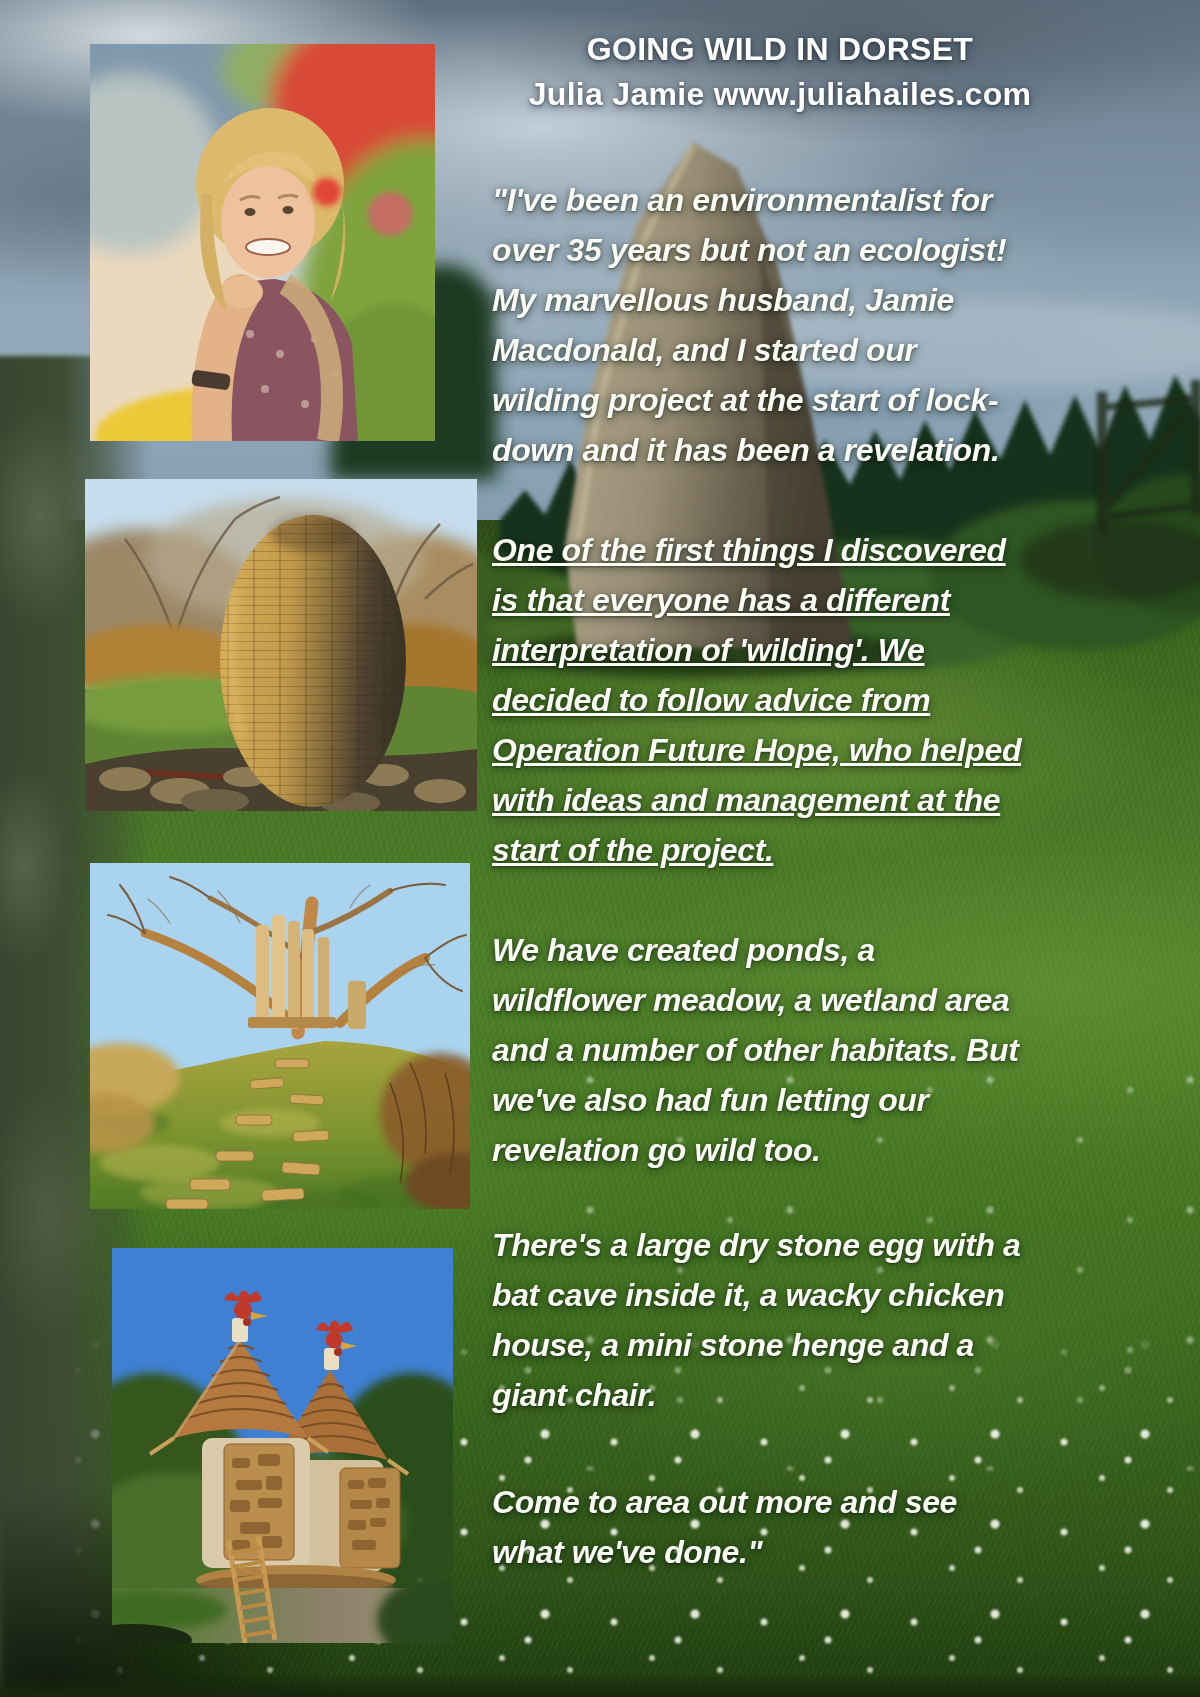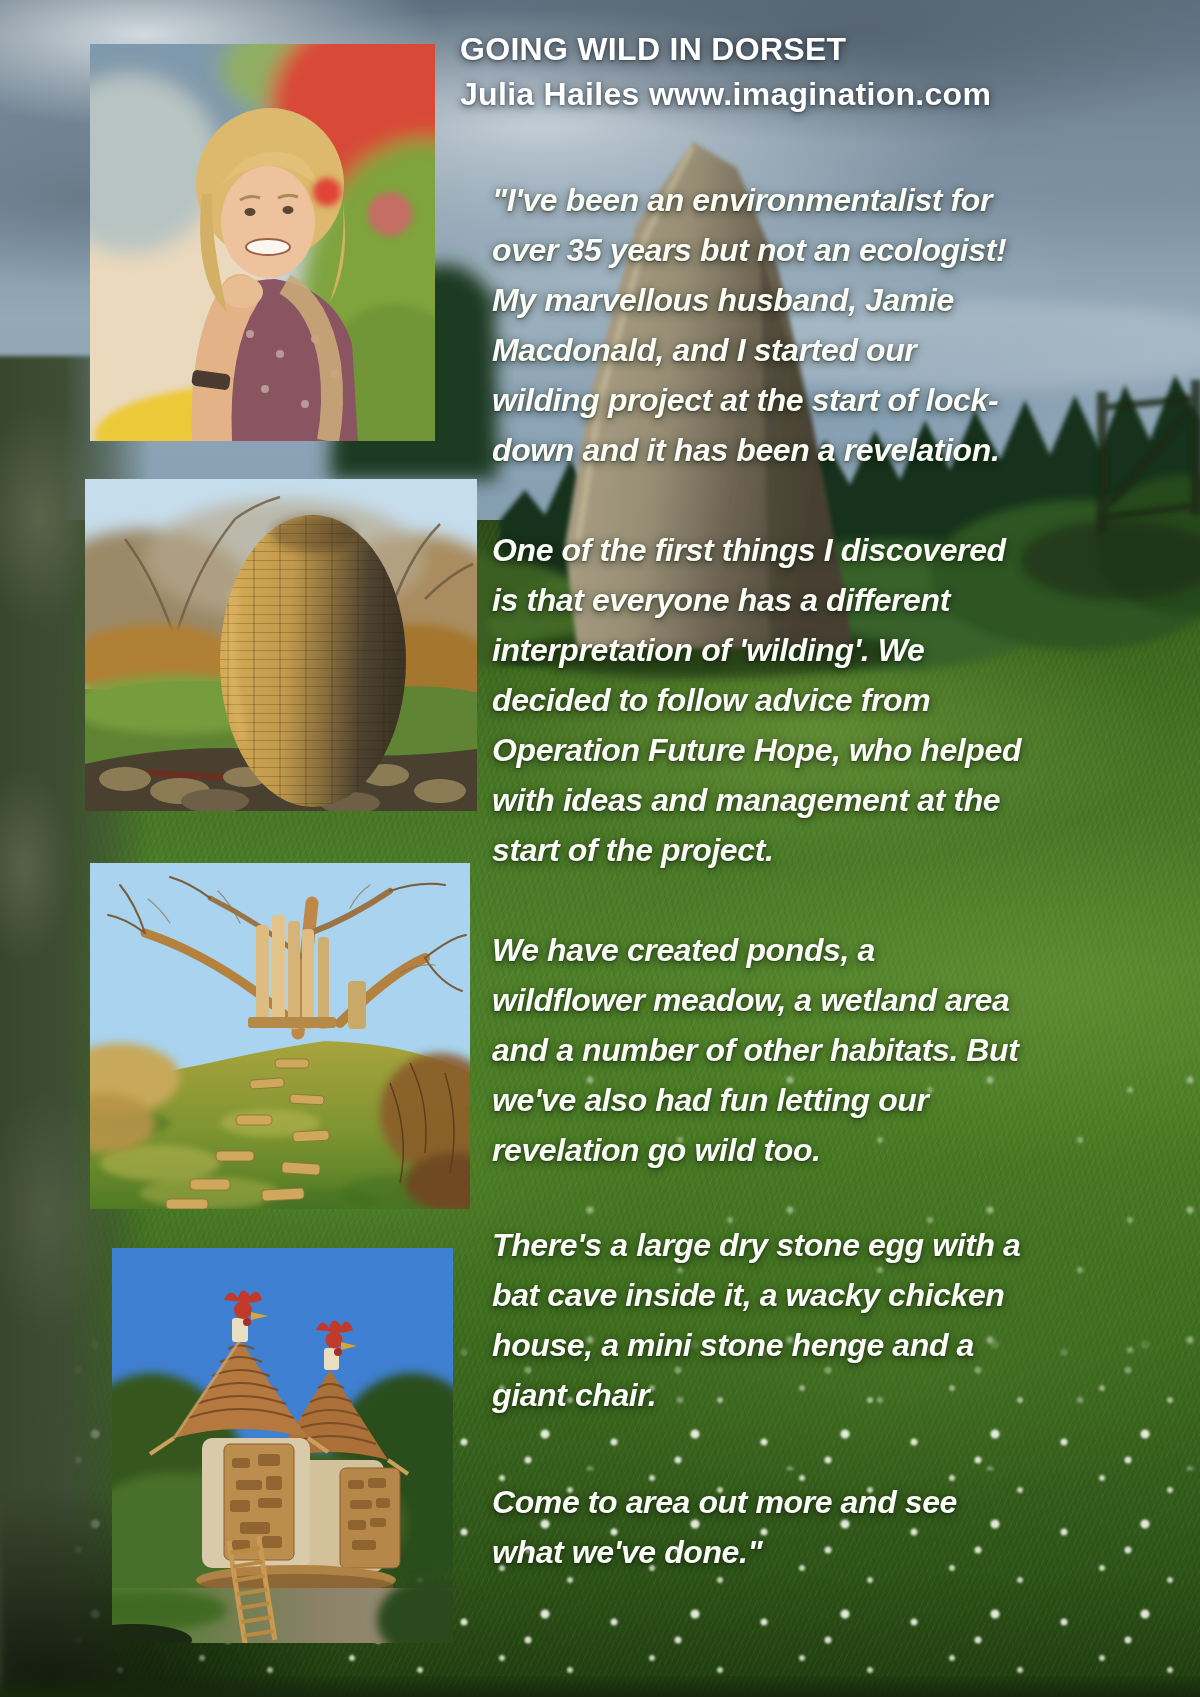--- a/index.html
+++ b/index.html
@@ -48,28 +48,28 @@
   .corner{left:0;top:1490px;width:340px;height:207px;filter:blur(4px);
     background:radial-gradient(ellipse at 15% 95%, rgba(10,18,6,.85), transparent 70%);}
   .bottom-band{top:1676px;height:21px;background:linear-gradient(180deg, rgba(20,35,10,.15), #17270d);}
   svg.bg{position:absolute;left:0;top:0;width:1200px;height:1697px;}
   .photo{position:absolute;overflow:hidden;}
   .photo svg{display:block;width:100%;height:100%;}
   .photo1{left:50px;top:28px;width:345px;height:397px;}
   .photo2{left:45px;top:463px;width:392px;height:332px;}
   .photo3{left:50px;top:847px;width:380px;height:346px;}
   .photo4{left:72px;top:1232px;width:341px;height:395px;}
-  .title-block{position:absolute;left:460px;top:27px;width:640px;text-align:left;
+  .title-block{position:absolute;left:460px;top:27px;width:640px;text-align:center;
     color:#ffffff;font-weight:bold;font-size:32px;line-height:45px;letter-spacing:.3px;
     text-shadow:0 2px 10px rgba(15,25,35,.6),0 1px 3px rgba(15,25,35,.5);}
   .quote p{position:absolute;left:492px;width:620px;margin:0;color:#fcfcf7;
     font-size:32px;font-weight:bold;font-style:italic;line-height:50px;
     letter-spacing:-.4px;white-space:pre-line;
     text-shadow:0 2px 9px rgba(10,25,10,.65),0 1px 2px rgba(10,25,10,.5);}
-  .pp1{top:175px;} .pp2{top:525px;} .pp3{top:925px;} .pp4{top:1220px;} .pp5{top:1477px;}
+  .pp1{top:175px;} .pp2{top:525px;text-decoration:underline;} .pp3{top:925px;} .pp4{top:1220px;} .pp5{top:1477px;}
 </style>
 </head>
 <body>
 
 <div class="page">
 
   <div class="layer sky"></div>
   <div class="layer grass"></div>
 
   <svg class="bg" viewBox="0 0 1200 1697" aria-hidden="true">
@@ -420,21 +420,21 @@
         </g>
       </g>
       <ellipse cx="40" cy="362" rx="75" ry="20" fill="#3f6a24" filter="url(#p4b5)"></ellipse>
       <ellipse cx="320" cy="372" rx="55" ry="42" fill="#2c4a1b" filter="url(#p4b5)"></ellipse>
       <ellipse cx="20" cy="392" rx="60" ry="16" fill="#1c2912"></ellipse>
     </svg>
   </figure>
 
   <header class="title-block">
     <div>GOING WILD IN DORSET</div>
-    <div>Julia Hailes www.imagination.com</div>
+    <div>Julia Jamie www.juliahailes.com</div>
   </header>
 
   <div class="quote">
     <p class="pp1">"I've been an environmentalist for
 over 35 years but not an ecologist!
 My marvellous husband, Jamie
 Macdonald, and I started our
 wilding project at the start of lock-
 down and it has been a revelation.</p>
     <p class="pp2">One of the first things I discovered

